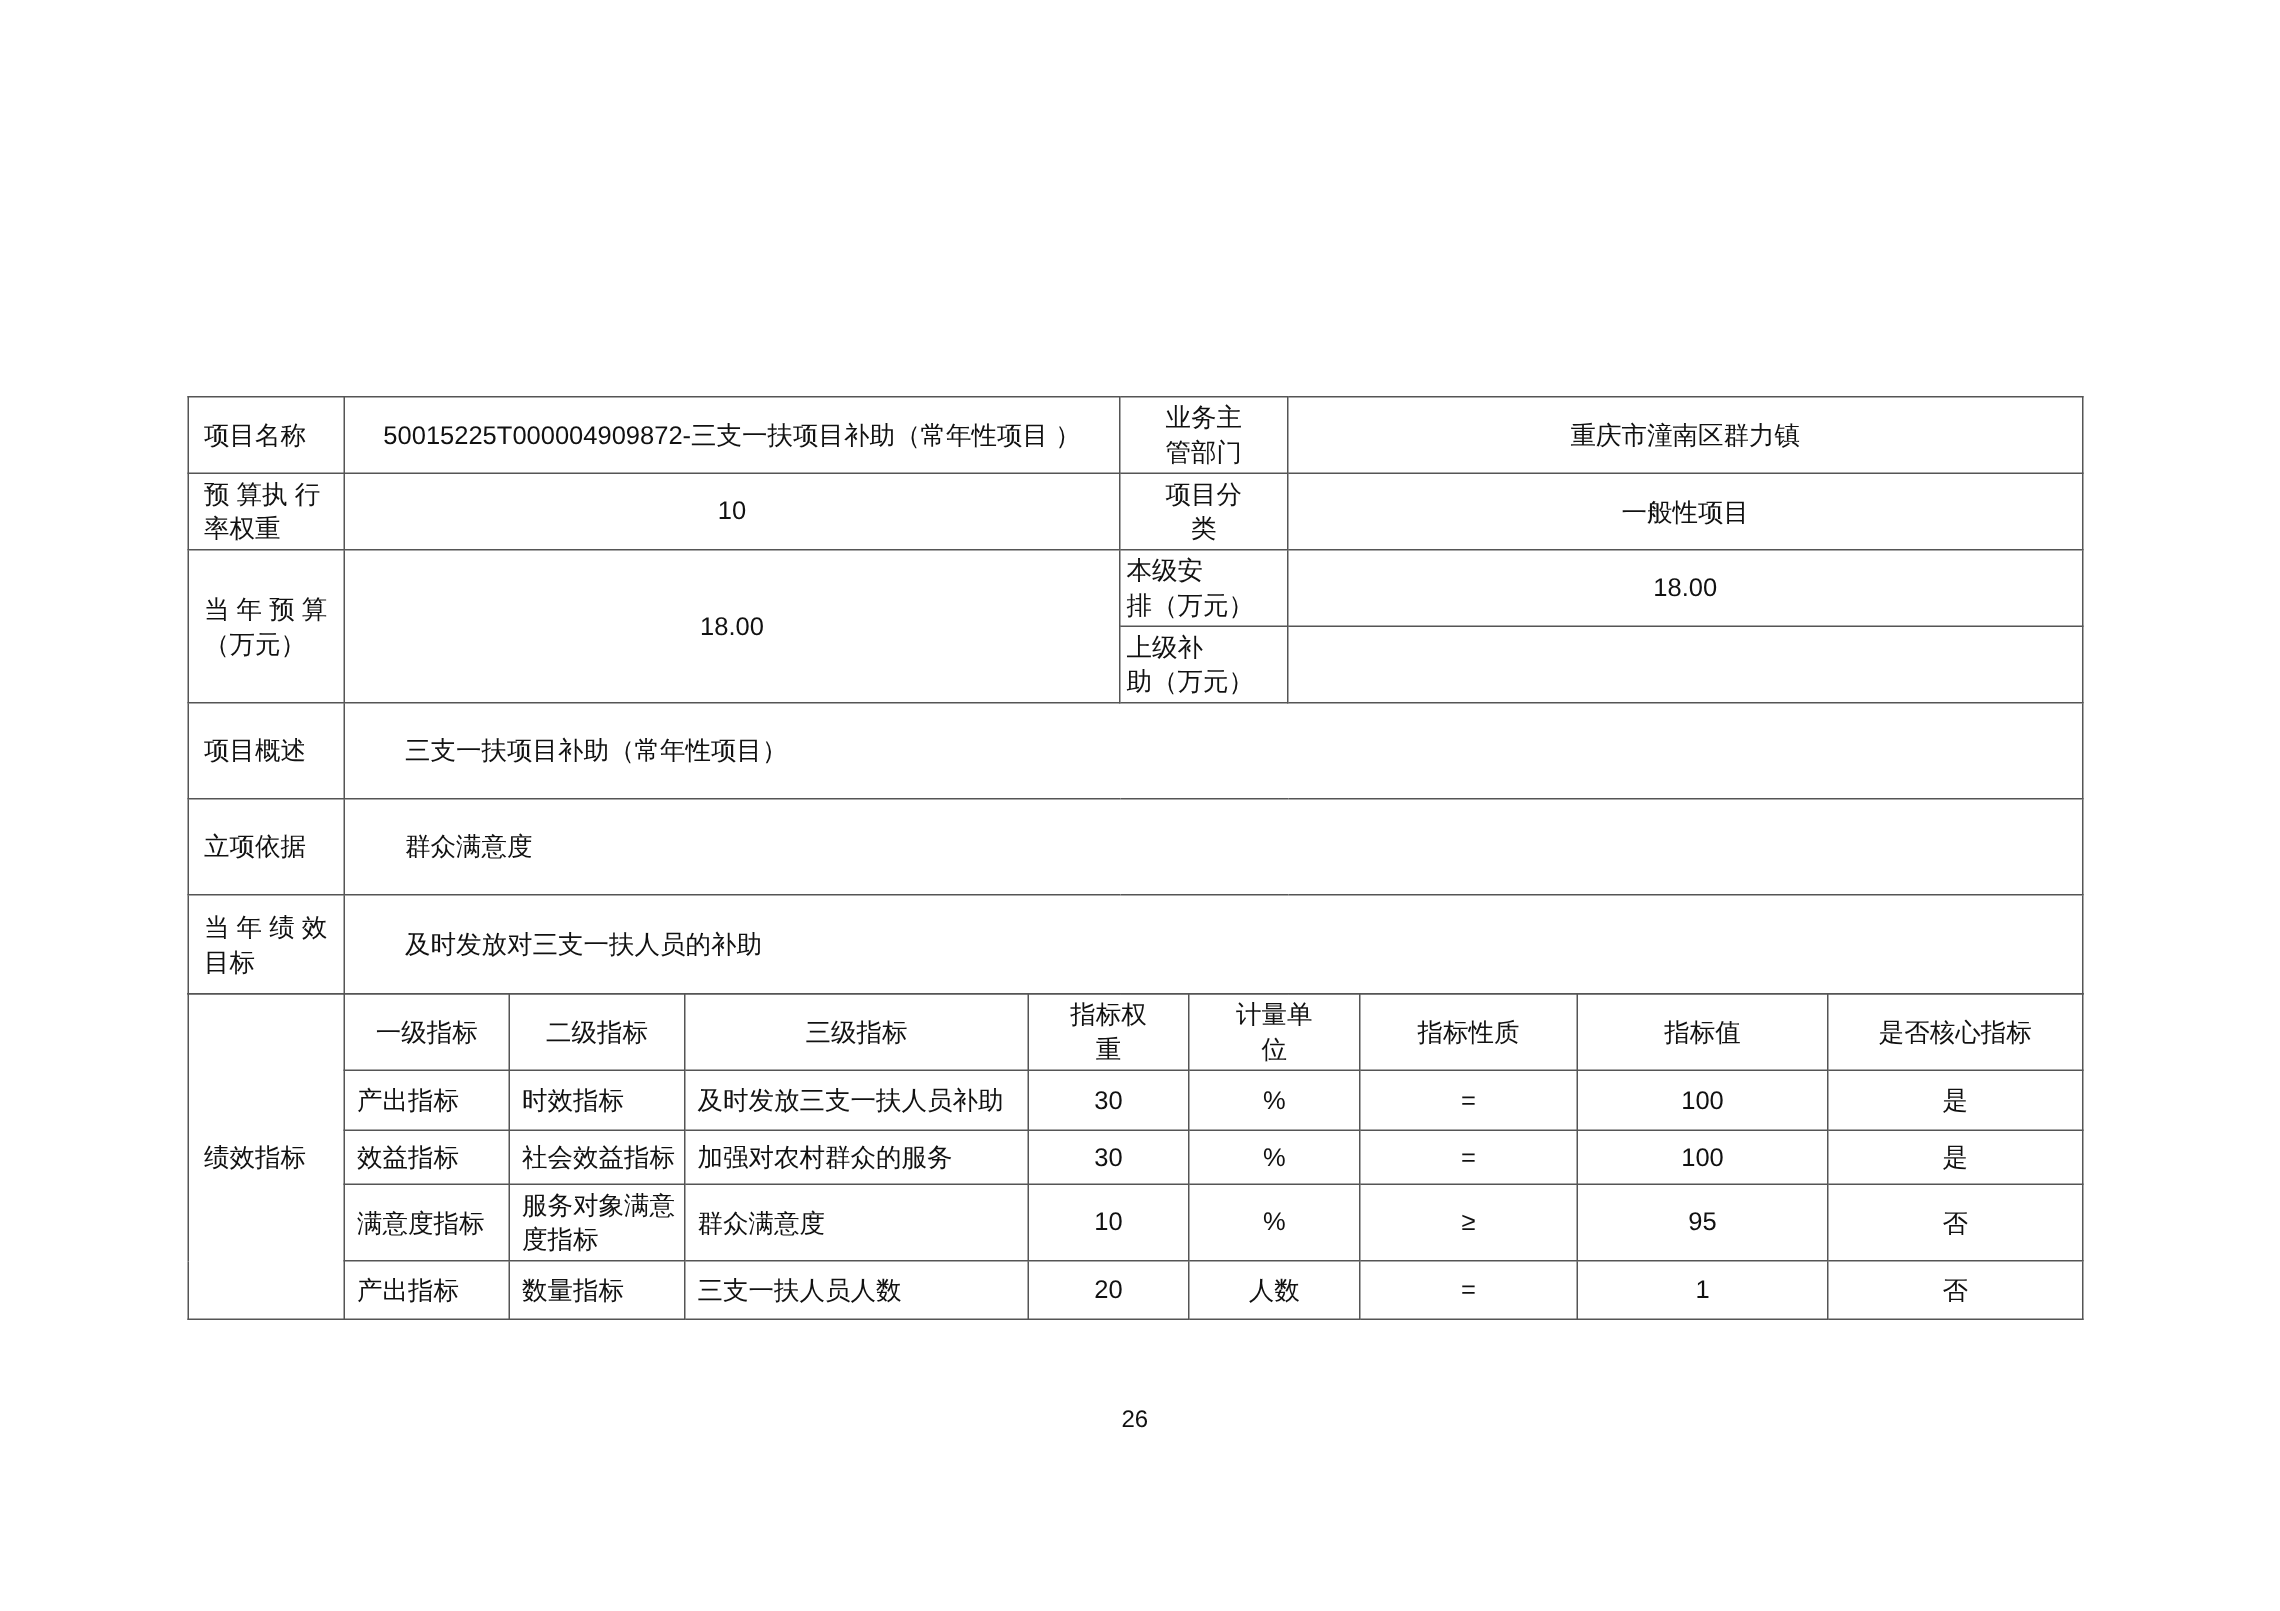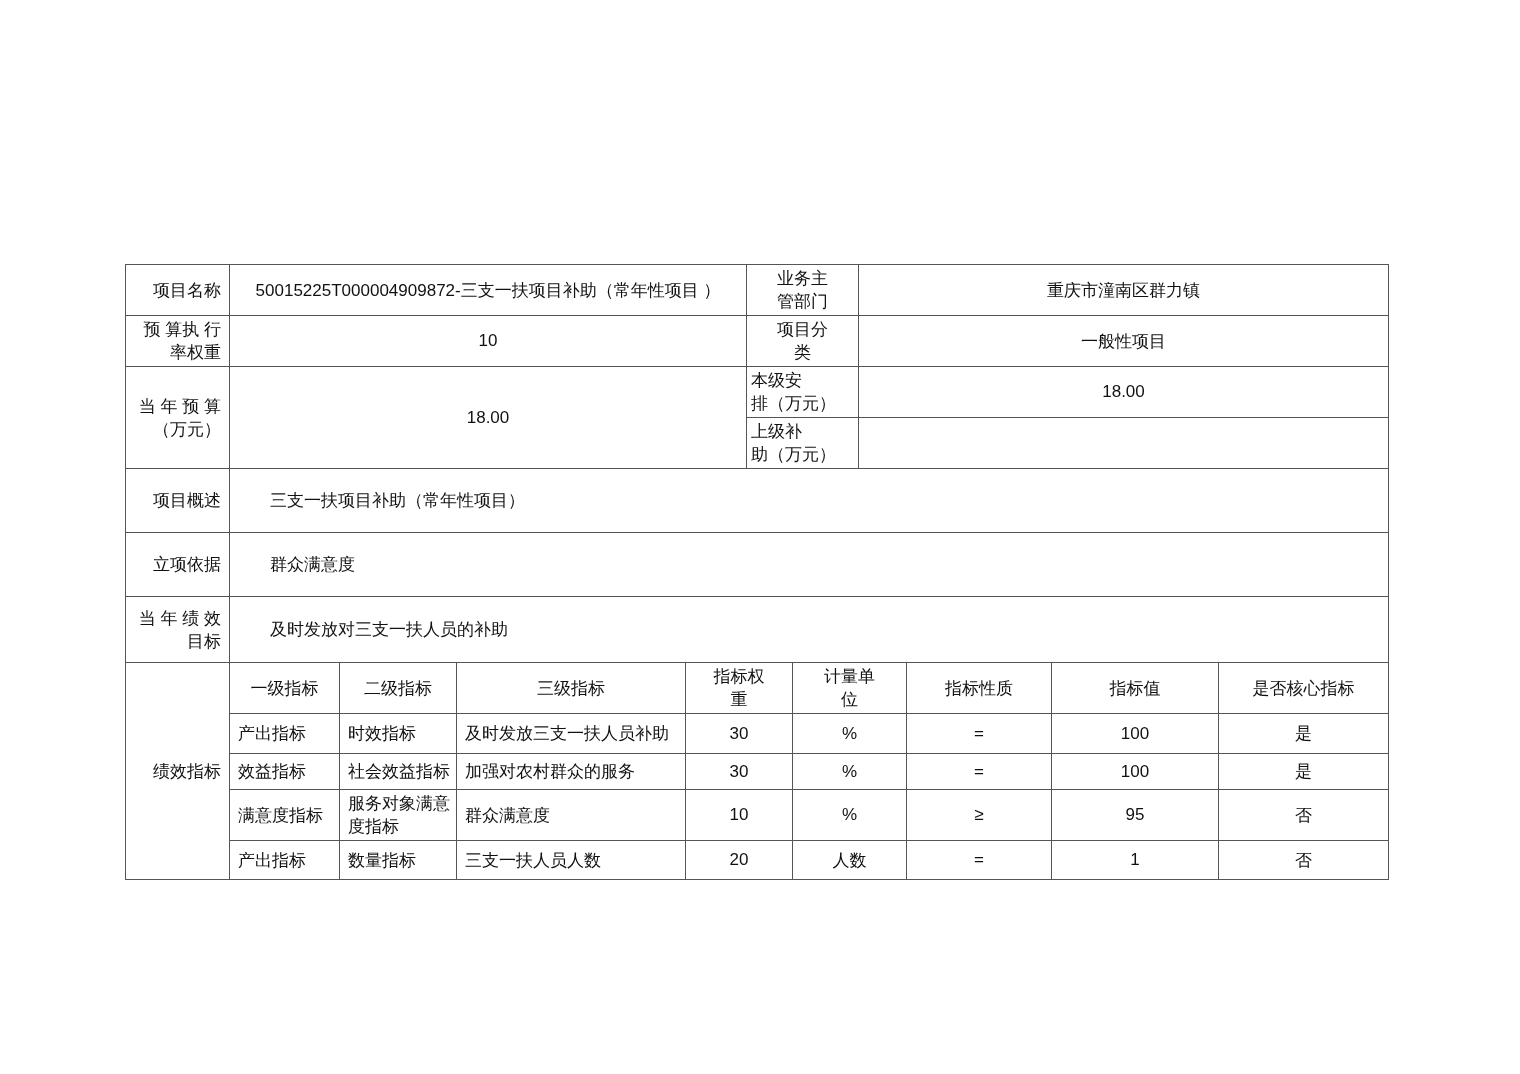--- a/index.html
+++ b/index.html
@@ -45,21 +45,21 @@
   .tbl td{
     border:1px solid #555;
     vertical-align:middle;
     text-align:center;
     padding:2px 4px;
     overflow:hidden;
     font-weight:400;
     color:#111;
   }
   .tbl td.lbl{
-    text-align:right;
+    text-align:left;
     padding-left:10px;padding-right:8px;
     white-space:pre-line;
   }
   .tbl td.hdr{white-space:pre-line;}
   .tbl td.rgt{
     text-align:left;
     padding-right:6px;
     white-space:pre-line;
   }
   .tbl td.lft{
@@ -204,14 +204,15 @@
         <td>人数</td>
         <td>=</td>
         <td>1</td>
         <td>否</td>
       </tr>
     </tbody>
       </table>
 
   </div>
 
+  <div class="pageno">26</div>
 
 </div>
 
 </body></html>

